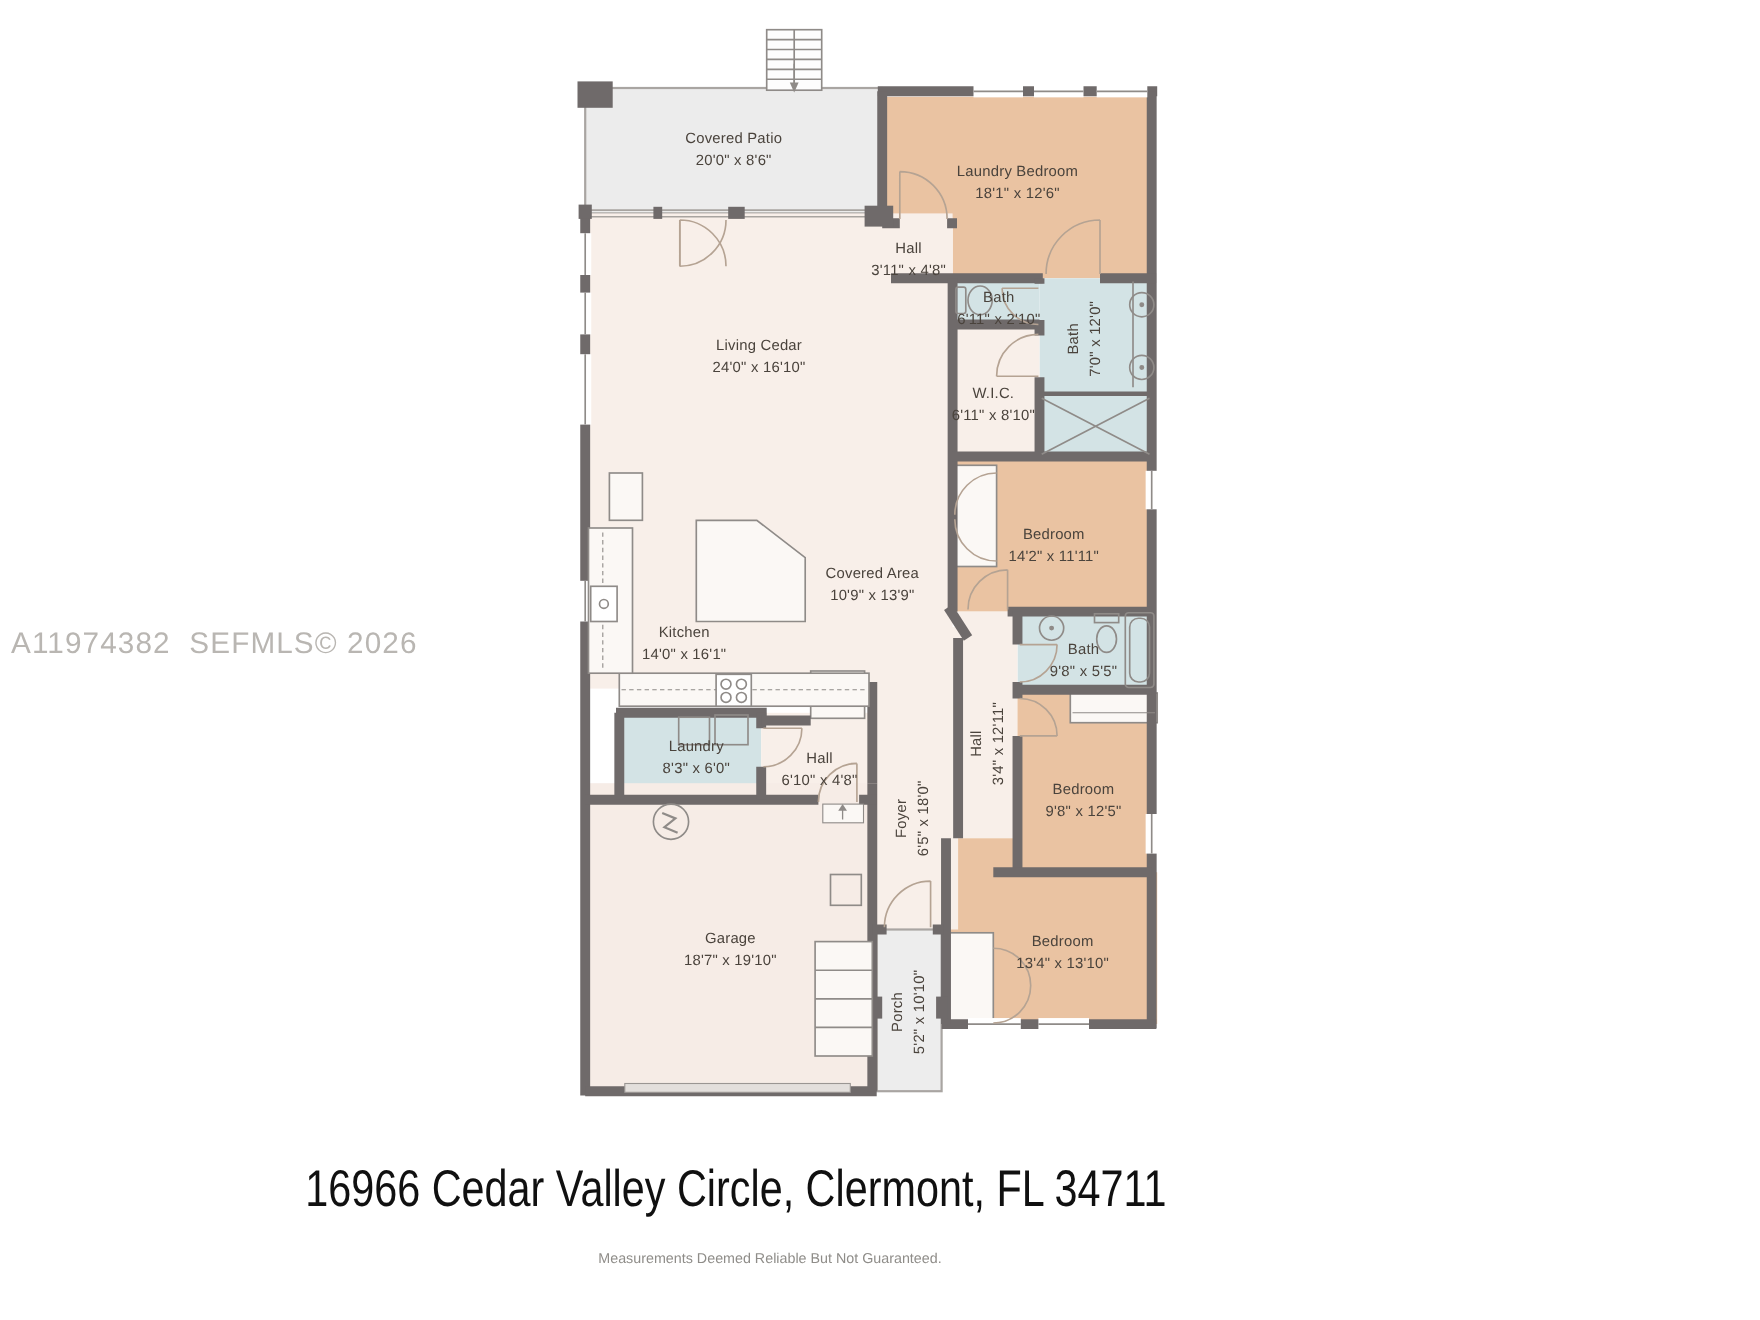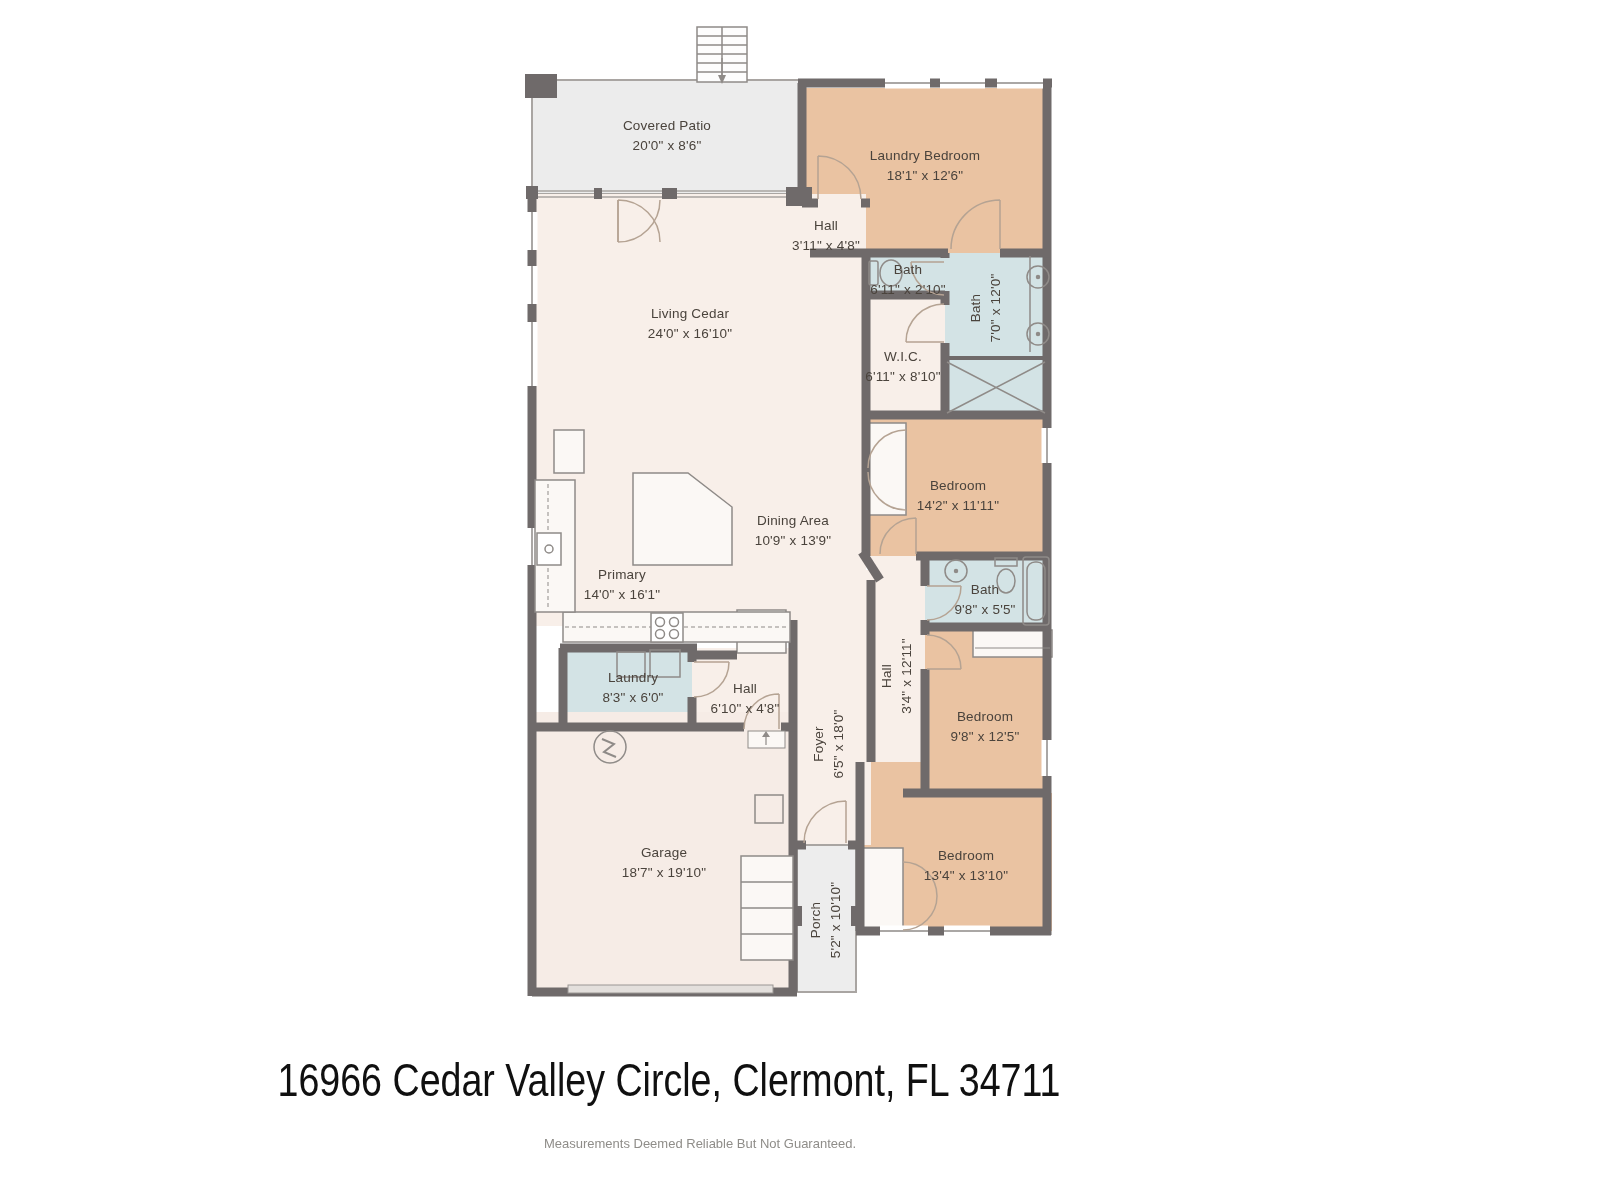--- a/index.html
+++ b/index.html
@@ -270,25 +270,25 @@
   </div>
   <div class="room-label" style="left:690px;top:324px">
     <div>Living Cedar</div>
     <div>24'0" x 16'10"</div>
   </div>
   <div class="room-label" style="left:958px;top:496px">
     <div>Bedroom</div>
     <div>14'2" x 11'11"</div>
   </div>
   <div class="room-label" style="left:793px;top:531px">
-    <div>Dining Area</div>
+    <div>Covered Area</div>
     <div>10'9" x 13'9"</div>
   </div>
   <div class="room-label" style="left:622px;top:585px">
-    <div>Primary</div>
+    <div>Kitchen</div>
     <div>14'0" x 16'1"</div>
   </div>
   <div class="room-label" style="left:985px;top:600px">
     <div>Bath</div>
     <div>9'8" x 5'5"</div>
   </div>
   <div class="room-label vert" style="left:897px;top:676px">
     <div>Hall</div>
     <div>3'4" x 12'11"</div>
   </div>
@@ -314,17 +314,18 @@
   </div>
   <div class="room-label" style="left:966px;top:866px">
     <div>Bedroom</div>
     <div>13'4" x 13'10"</div>
   </div>
   <div class="room-label vert" style="left:826px;top:920px">
     <div>Porch</div>
     <div>5'2" x 10'10"</div>
   </div>
 
+  <div class="watermark">A11974382  SEFMLS© 2026</div>
   <div class="address">16966 Cedar Valley Circle, Clermont, FL 34711</div>
   <div class="disclaimer">Measurements Deemed Reliable But Not Guaranteed.</div>
   <div class="compass-n">N</div>
 
 </div>
 
 </body></html>

